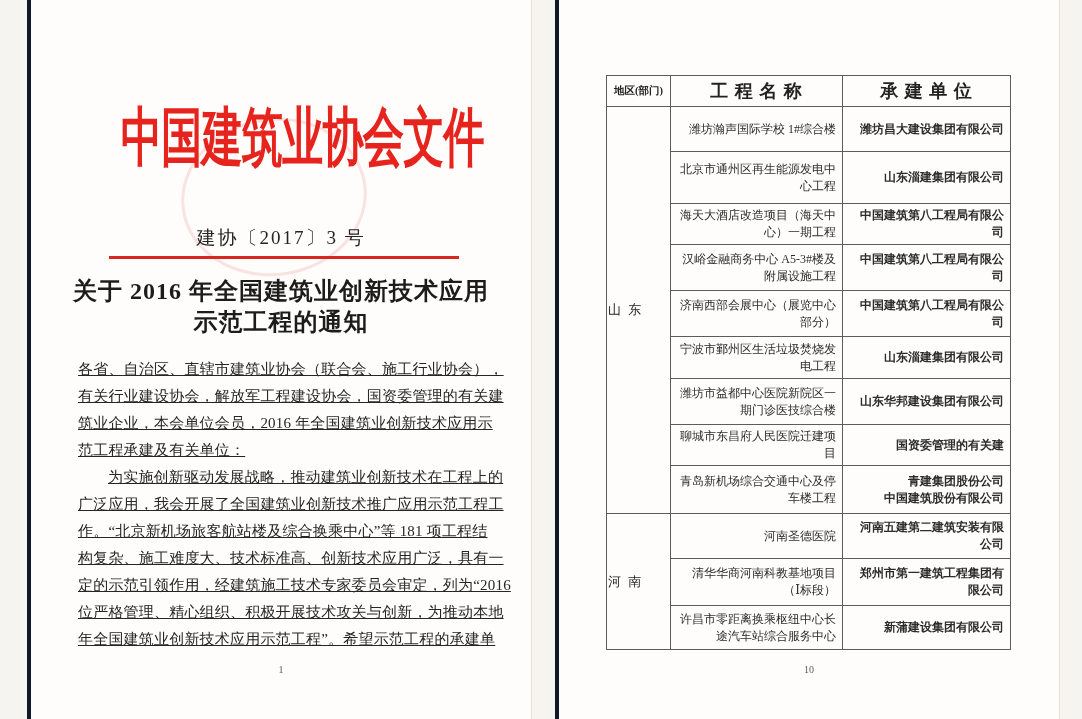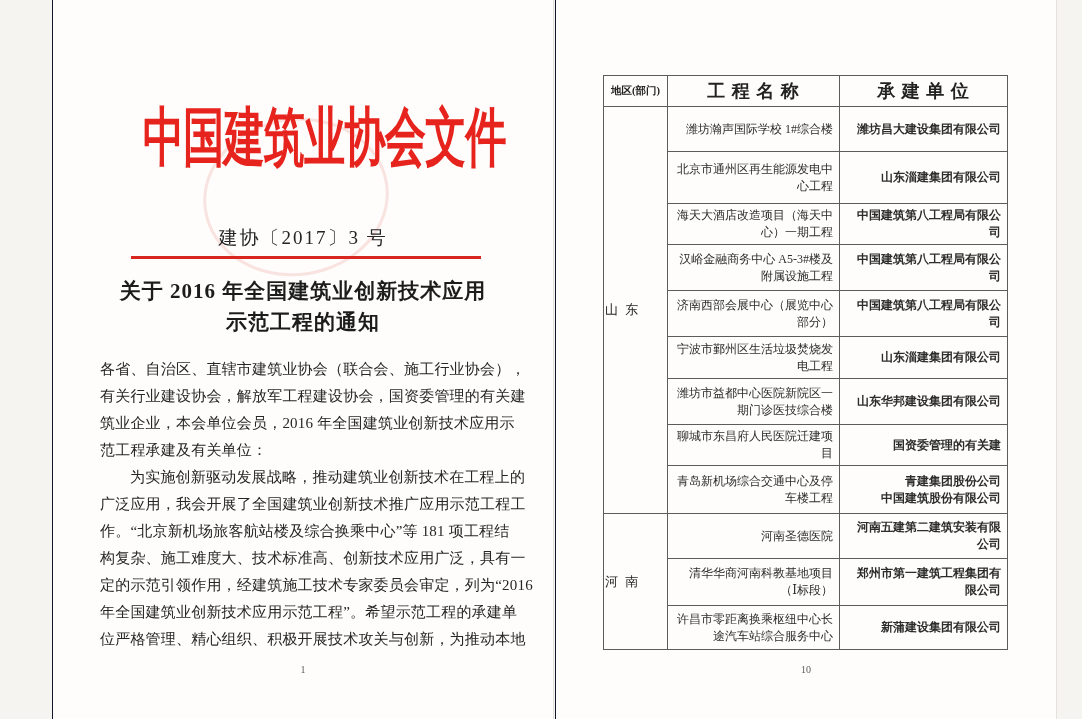--- a/index.html
+++ b/index.html
@@ -5,23 +5,23 @@
   html, body { margin:0; padding:0; }
   body {
     width:1082px; height:719px; overflow:hidden;
     background:#f6f4f1;
     font-family:"Liberation Serif","DejaVu Serif",serif;
   }
   .scan { position:relative; width:1082px; height:719px; }
   .page {
     position:absolute; top:0; height:719px; width:500px;
     background:#fefdfb;
-    border-left:1px solid #0f172a; border-right:1px solid #e5e2dc;
+    border-left:4px solid #0f172a; border-right:1px solid #e5e2dc;
   }
-  .page-left  { left:27px;margin-left:25px; }
+  .page-left  { left:27px; }
   .page-right { left:555px; }
 
   
   .banner {
     position:absolute; top:96px; left:0; width:100%;
     text-align:center; color:#e6231c; font-weight:bold;
     font-size:64px; line-height:1.3; white-space:nowrap;
     transform:scaleX(0.64); letter-spacing:-1px;
   }
   .seal {
@@ -32,28 +32,28 @@
   .doc-number {
     position:absolute; top:225px; left:0; width:100%;
     text-align:center; font-size:19px; letter-spacing:2px; color:#242424;
   }
   .red-rule {
     position:absolute; top:256px; left:78px; width:350px; height:3px;
     background:#d8271e;
   }
   .doc-title {
     position:absolute; top:276px; left:0; width:100%;
-    text-align:center; font-weight:bold; font-size:21px;
+    text-align:center; font-weight:bold; font-size:24px;
     line-height:31px; color:#1c1c1c; letter-spacing:1px;
   }
   .body-text {
     position:absolute; top:356px; left:47px; width:424px;
     font-size:15px; line-height:27px; color:#262626;
   }
-  .body-text .line { white-space:nowrap; letter-spacing:0.2px; }
+  .body-text .line { white-space:nowrap; letter-spacing:0.2px;text-decoration:underline; }
   .body-text .indent { text-indent:2em;text-align:center; }
   .page-num {
     position:absolute; bottom:44px; left:0; width:100%;
     text-align:center; font-size:10px; color:#5a5a5a;
   }
 
   
   table.projects {
     position:absolute; top:75px; left:47px; width:404px;
     border-collapse:collapse; table-layout:fixed;
@@ -91,22 +91,22 @@
     <div class="body-text">
       <div class="line">各省、自治区、直辖市建筑业协会（联合会、施工行业协会），</div>
       <div class="line">有关行业建设协会，解放军工程建设协会，国资委管理的有关建</div>
       <div class="line">筑业企业，本会单位会员，2016 年全国建筑业创新技术应用示</div>
       <div class="line">范工程承建及有关单位：</div>
       <div class="line indent">为实施创新驱动发展战略，推动建筑业创新技术在工程上的</div>
       <div class="line">广泛应用，我会开展了全国建筑业创新技术推广应用示范工程工</div>
       <div class="line">作。“北京新机场旅客航站楼及综合换乘中心”等 181 项工程结</div>
       <div class="line">构复杂、施工难度大、技术标准高、创新技术应用广泛，具有一</div>
       <div class="line">定的示范引领作用，经建筑施工技术专家委员会审定，列为“2016</div>
+      <div class="line">位严格管理、精心组织、积极开展技术攻关与创新，为推动本地</div>
       <div class="line">年全国建筑业创新技术应用示范工程”。希望示范工程的承建单</div>
-      <div class="line">位严格管理、精心组织、积极开展技术攻关与创新，为推动本地</div>
     </div>
     <div class="page-num">1</div>
   </div>
 
   <div class="page page-right">
     <table class="projects">
       <colgroup>
         <col style="width:64px">
           <col style="width:172px">
           <col style="width:168px">

